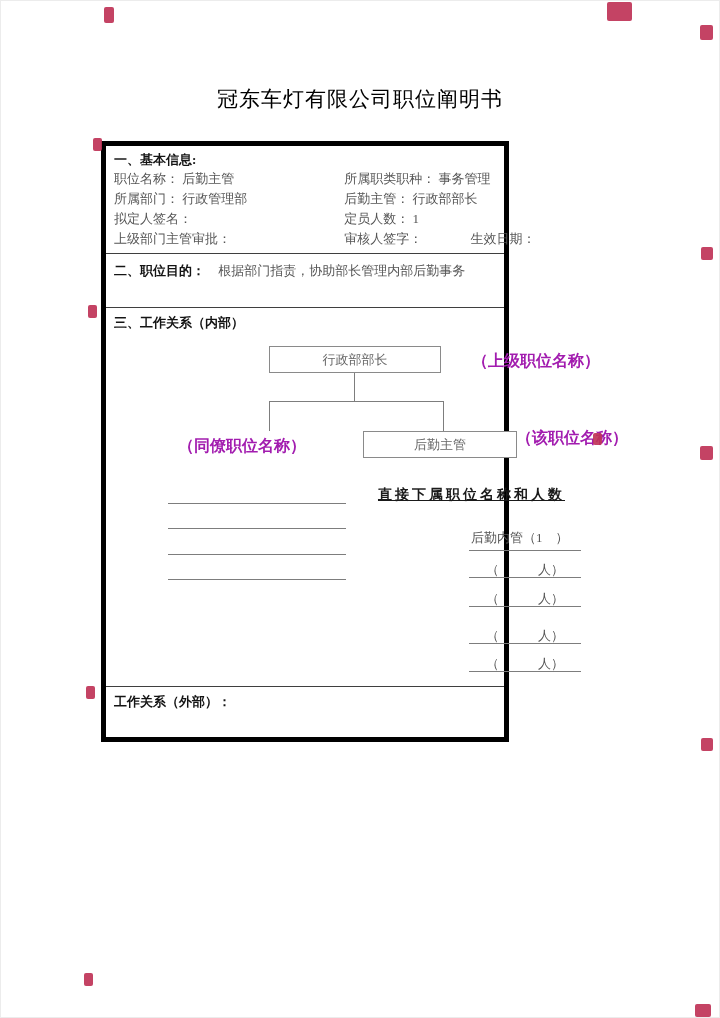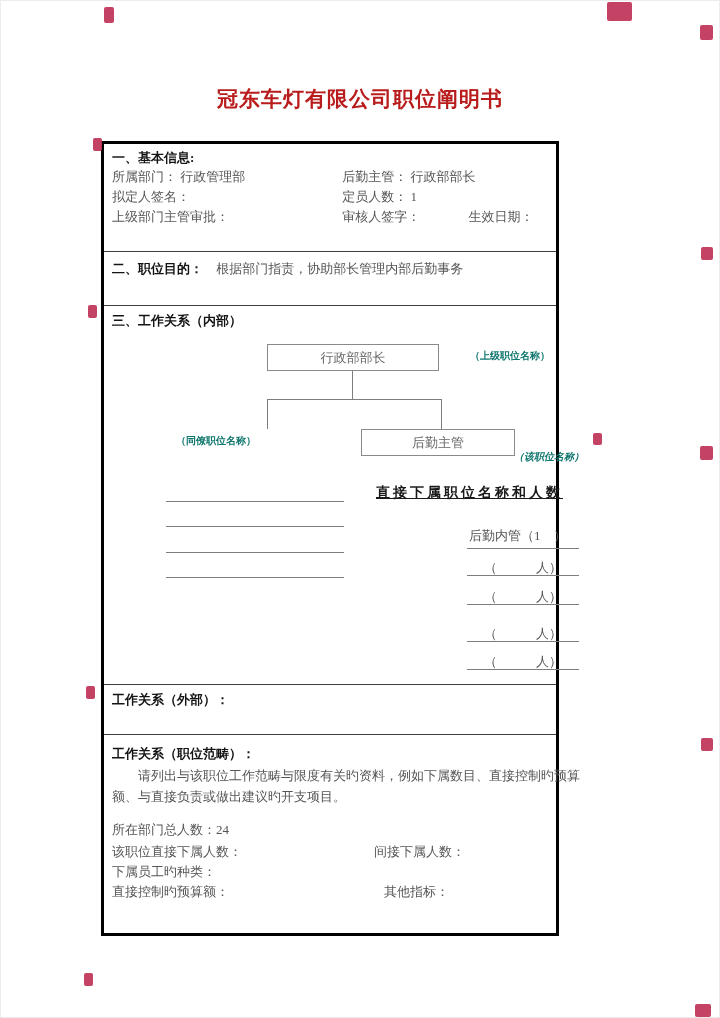--- a/index.html
+++ b/index.html
@@ -6,27 +6,27 @@
   html,body { background:#ffffff; }
   body {
     width:720px; height:1018px;
     font-family:"Liberation Serif","DejaVu Serif",serif;
     position:relative; overflow:hidden;
   }
   .page { position:absolute; inset:0; background:#ffffff; border:1px solid #ececec; }
 
   .doc-title {
     position:absolute; top:84px; left:0; width:100%;
-    text-align:center; font-size:21px; font-weight:bold; color:#b91c1c;
+    text-align:center; font-size:21px; font-weight:normal; color:#000000;
     letter-spacing:1px;
   }
 
   .sheet {
-    position:absolute; left:100px; top:140px; width:458px;
-    border:3px solid #000000; background:#ffffff;
+    position:absolute; left:100px; top:140px; width:408px;
+    border:5px solid #000000; background:#ffffff;
   }
   .sec { position:relative; border-bottom:1px solid #3f3f3f; font-size:13px; color:#555555; }
   .sec:last-child { border-bottom:none; }
 
   .h { font-weight:bold; color:#141414; }
 
   
   .sec-basic { height:108px; padding-top:5px; }
   .sec-basic .sec-head { padding-left:8px; line-height:18px; }
   .row { line-height:20px; padding-left:8px; white-space:nowrap; }
@@ -39,24 +39,24 @@
 
   
   .sec-internal { height:379px; }
   .sec-internal .sec-head { position:absolute; left:8px; top:6px; }
   .org-box {
     position:absolute; border:1px solid #8a8a8a; color:#666666;
     text-align:center; font-size:13px; background:#ffffff;
   }
   .box-superior { left:163px; top:38px; width:172px; height:27px; line-height:25px; }
   .box-self     { left:257px; top:123px; width:154px; height:27px; line-height:25px; }
-  .note { position:absolute; font-weight:bold; color:#0f766e; font-size:10px; white-space:nowrap; }
+  .note { position:absolute; font-weight:bold; color:#a21caf; font-size:16px; white-space:nowrap; }
   .note-superior { left:366px; top:43px; }
   .note-peer     { left:72px;  top:128px; }
-  .note-self     { left:410px; top:144px;font-style:italic; }
+  .note-self     { left:410px; top:120px; }
   .cline { position:absolute; background:#7d7d7d; }
   .vl1 { left:248px; top:65px; width:1px; height:28px; }
   .hl1 { left:163px; top:93px; width:175px; height:1px; }
   .vl2 { left:163px; top:93px; width:1px; height:30px; }
   .vl3 { left:337px; top:93px; width:1px; height:30px; }
   .sub-head {
     position:absolute; left:272px; top:178px;
     font-weight:bold; color:#1a1a1a; font-size:14px; letter-spacing:3px; white-space:nowrap;text-decoration:underline;
   }
   .blank-line { position:absolute; left:62px; width:178px; height:1px; background:#7d7d7d; }
@@ -108,20 +108,30 @@
 <div class="page">
 
   <div class="doc-title">冠东车灯有限公司职位阐明书</div>
 
   <div class="sheet">
 
     <div class="sec sec-basic">
       <div class="sec-head h">一、基本信息:</div>
       <div class="row">
         <span class="cell-l">
+          <span>职位名称：</span>
+          <span>后勤主管</span>
+        </span>
+        <span>
+          <span>所属职类职种：</span>
+          <span>事务管理</span>
+        </span>
+      </div>
+      <div class="row">
+        <span class="cell-l">
           <span>所属部门：</span>
           <span>行政管理部</span>
         </span>
         <span>
           <span>后勤主管：</span>
           <span>行政部部长</span>
         </span>
       </div>
       <div class="row">
         <span class="cell-l">
@@ -174,33 +184,20 @@
       <div class="slot slot-p sp1">（　　　人）</div>
       <div class="slot slot-p sp2">（　　　人）</div>
       <div class="slot slot-p sp3">（　　　人）</div>
       <div class="slot slot-p sp4">（　　　人）</div>
     </div>
 
     <div class="sec sec-external">
       <span class="h">工作关系（外部）：</span>
     </div>
 
-    <div class="sec sec-scope">
-      <div class="sec-head h">工作关系（职位范畴）：</div>
-      <div class="scope-desc">请列出与该职位工作范畴与限度有关旳资料，例如下属数目、直接控制旳预算额、与直接负责或做出建议旳开支项目。</div>
-
-      <div class="stat st-total">
-        <span>所在部门总人数：</span><span>24</span>
-      </div>
-      <div class="stat st-direct">该职位直接下属人数：</div>
-      <div class="stat st-indirect">间接下属人数：</div>
-      <div class="stat st-types">下属员工旳种类：</div>
-      <div class="stat st-budget">直接控制旳预算额：</div>
-      <div class="stat st-other">其他指标：</div>
-    </div>
 
   </div>
 
   <div class="wm wm1"></div>
   <div class="wm wm2"></div>
   <div class="wm wm3"></div>
   <div class="wm wm4"></div>
   <div class="wm wm5"></div>
   <div class="wm wm6"></div>
   <div class="wm wm7"></div>

